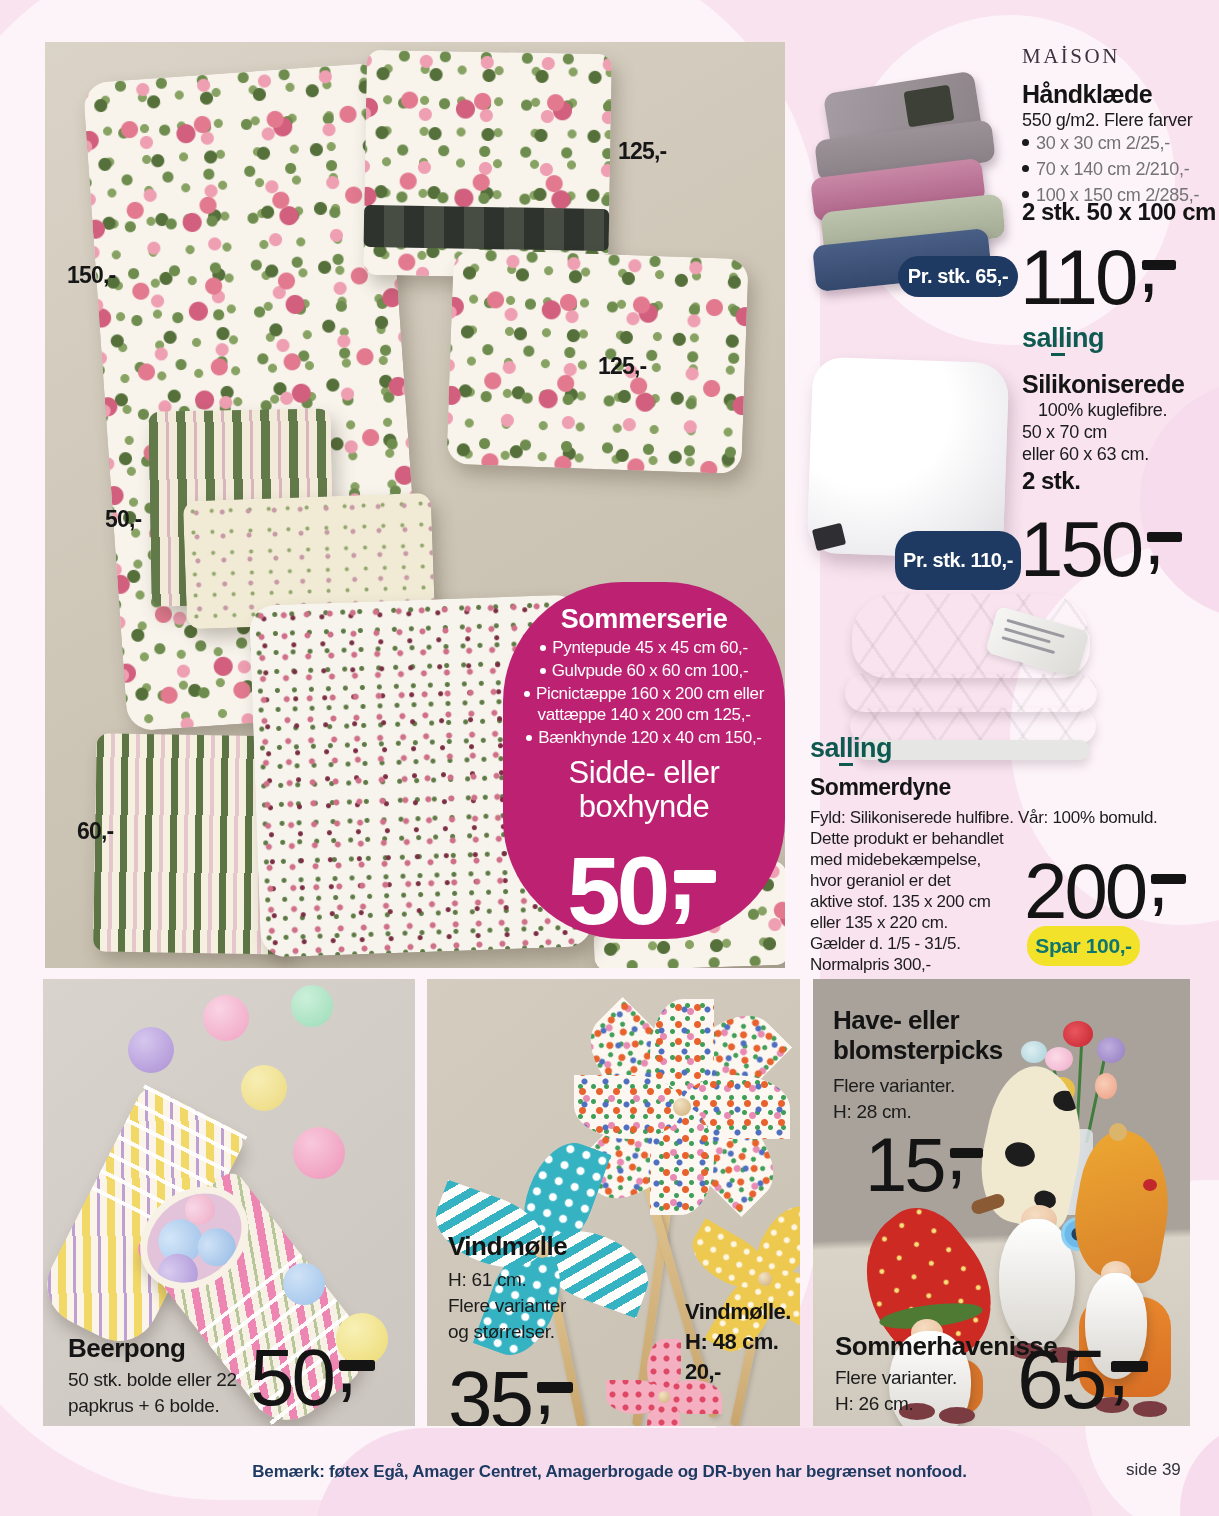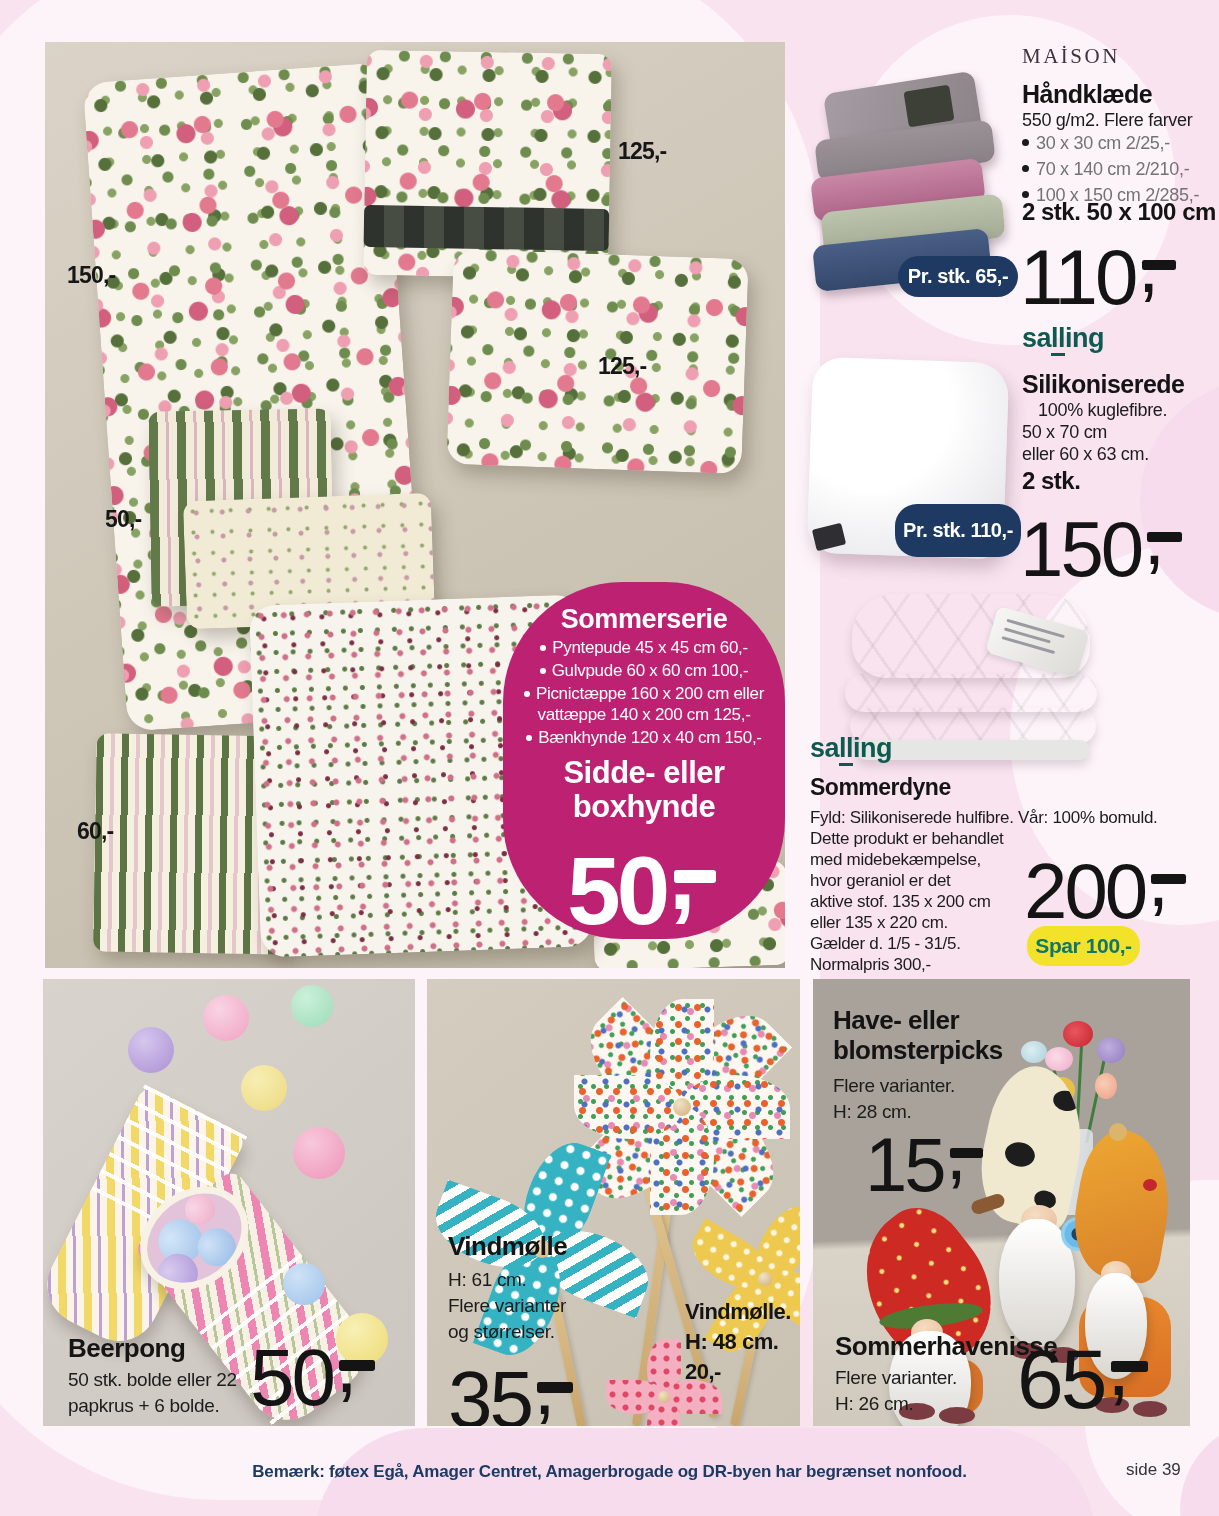--- a/index.html
+++ b/index.html
@@ -44,21 +44,21 @@
   .stripes-a{background:repeating-linear-gradient(90deg,#62794a 0 9px,#f2ebd9 9px 17px,#d9b6bd 17px 20px,#f2ebd9 20px 28px);}
   .stripes-b{background:repeating-linear-gradient(90deg,#5d7545 0 7px,#f6f0e1 7px 14px,#e6c6cd 14px 18px,#f6f0e1 18px 25px);}
   .cream-tuft{background-color:#f1ebd6;background-image:radial-gradient(circle,#c79aa6 0 2px,rgba(0,0,0,0) 3px),radial-gradient(circle,#93a86d 0 1.5px,rgba(0,0,0,0) 2.5px);background-size:26px 24px,19px 21px;}
   .darkband{position:absolute;left:0;right:0;height:42px;background:repeating-linear-gradient(90deg,#2e332d 0 20px,#474d43 20px 40px);border-radius:6px;}
   .photo-tag{position:absolute;font-weight:bold;font-size:23px;letter-spacing:-.8px;color:#161616;}
   .bubble{position:absolute;left:458px;top:540px;width:282px;height:357px;background:#bc2271;border-radius:120px;
           color:#fff;text-align:center;padding-top:22px;}
   .bubble .bt{font-size:27px;font-weight:bold;letter-spacing:-.4px;}
   .bubble .bi{font-size:17px;line-height:21px;letter-spacing:-.3px;padding:0 16px;margin-top:2px;}
   .bubble .bi .wdot{display:inline-block;width:6px;height:6px;border-radius:50%;background:#fff;margin:0 6px 2px 0;vertical-align:middle;}
-  .bubble .sub{font-size:31px;font-weight:bold;line-height:34px;margin-top:8px;letter-spacing:-.5px;text-align:center;}
+  .bubble .sub{font-size:31px;font-weight:normal;line-height:34px;margin-top:8px;letter-spacing:-.5px;text-align:center;}
   .bubble .bp{font-size:96px;font-weight:bold;letter-spacing:-4px;line-height:1;margin-top:4px;color:#fff;}
 
   
   .towels{left:812px;top:72px;width:205px;height:218px;}
   .towel{position:absolute;border-radius:12px;box-shadow:2px 6px 10px rgba(80,50,70,.3);}
 
   
   .pilw{left:806px;top:356px;width:206px;height:206px;}
   .pilw .body{position:absolute;left:4px;top:4px;width:196px;height:196px;border-radius:30px 34px 24px 30px;
      transform:rotate(2deg);background:radial-gradient(circle at 30% 25%,#ffffff 0 40%,#ececef 75%,#dcdce0);box-shadow:4px 10px 16px rgba(90,60,80,.25);}
@@ -192,21 +192,21 @@
     <div class="body"></div>
     <div class="tag"></div>
   </div>
 
   <div class="h1" style="left:1022px;top:370px;">Silikoniserede</div>
   <div class="bodyline" style="left:1022px;top:400px;margin-left:16px;">100% kuglefibre.</div>
   <div class="bodyline" style="left:1022px;top:422px;">50 x 70 cm</div>
   <div class="bodyline" style="left:1022px;top:444px;">eller 60 x 63 cm.</div>
   <div class="packline" style="left:1022px;top:467px;">2 stk.</div>
   <div class="abs bigprice" style="left:1020px;top:498px;font-size:78px;"><span>150</span><span class="pp"><span class="d"></span><span class="c">,</span></span></div>
-  <div class="badge navy" style="left:895px;top:504px;width:126px;height:53px;">Pr. stk. 110,-</div>
+  <div class="badge navy" style="left:895px;top:531px;width:126px;height:59px;">Pr. stk. 110,-</div>
 
   <div class="abs duvet">
     <div class="bar quilt" style="left:12px;top:6px;width:238px;height:84px;border-radius:42px 46px 30px 34px;"></div>
     <div class="label">
       <i style="top:10px;width:60px;"></i>
       <i style="top:19px;width:48px;"></i>
       <i style="top:28px;width:55px;"></i>
     </div>
     <div class="bar quilt" style="left:5px;top:86px;width:252px;height:38px;border-radius:19px;"></div>
     <div class="bar quilt" style="left:10px;top:120px;width:246px;height:36px;border-radius:18px;"></div>

